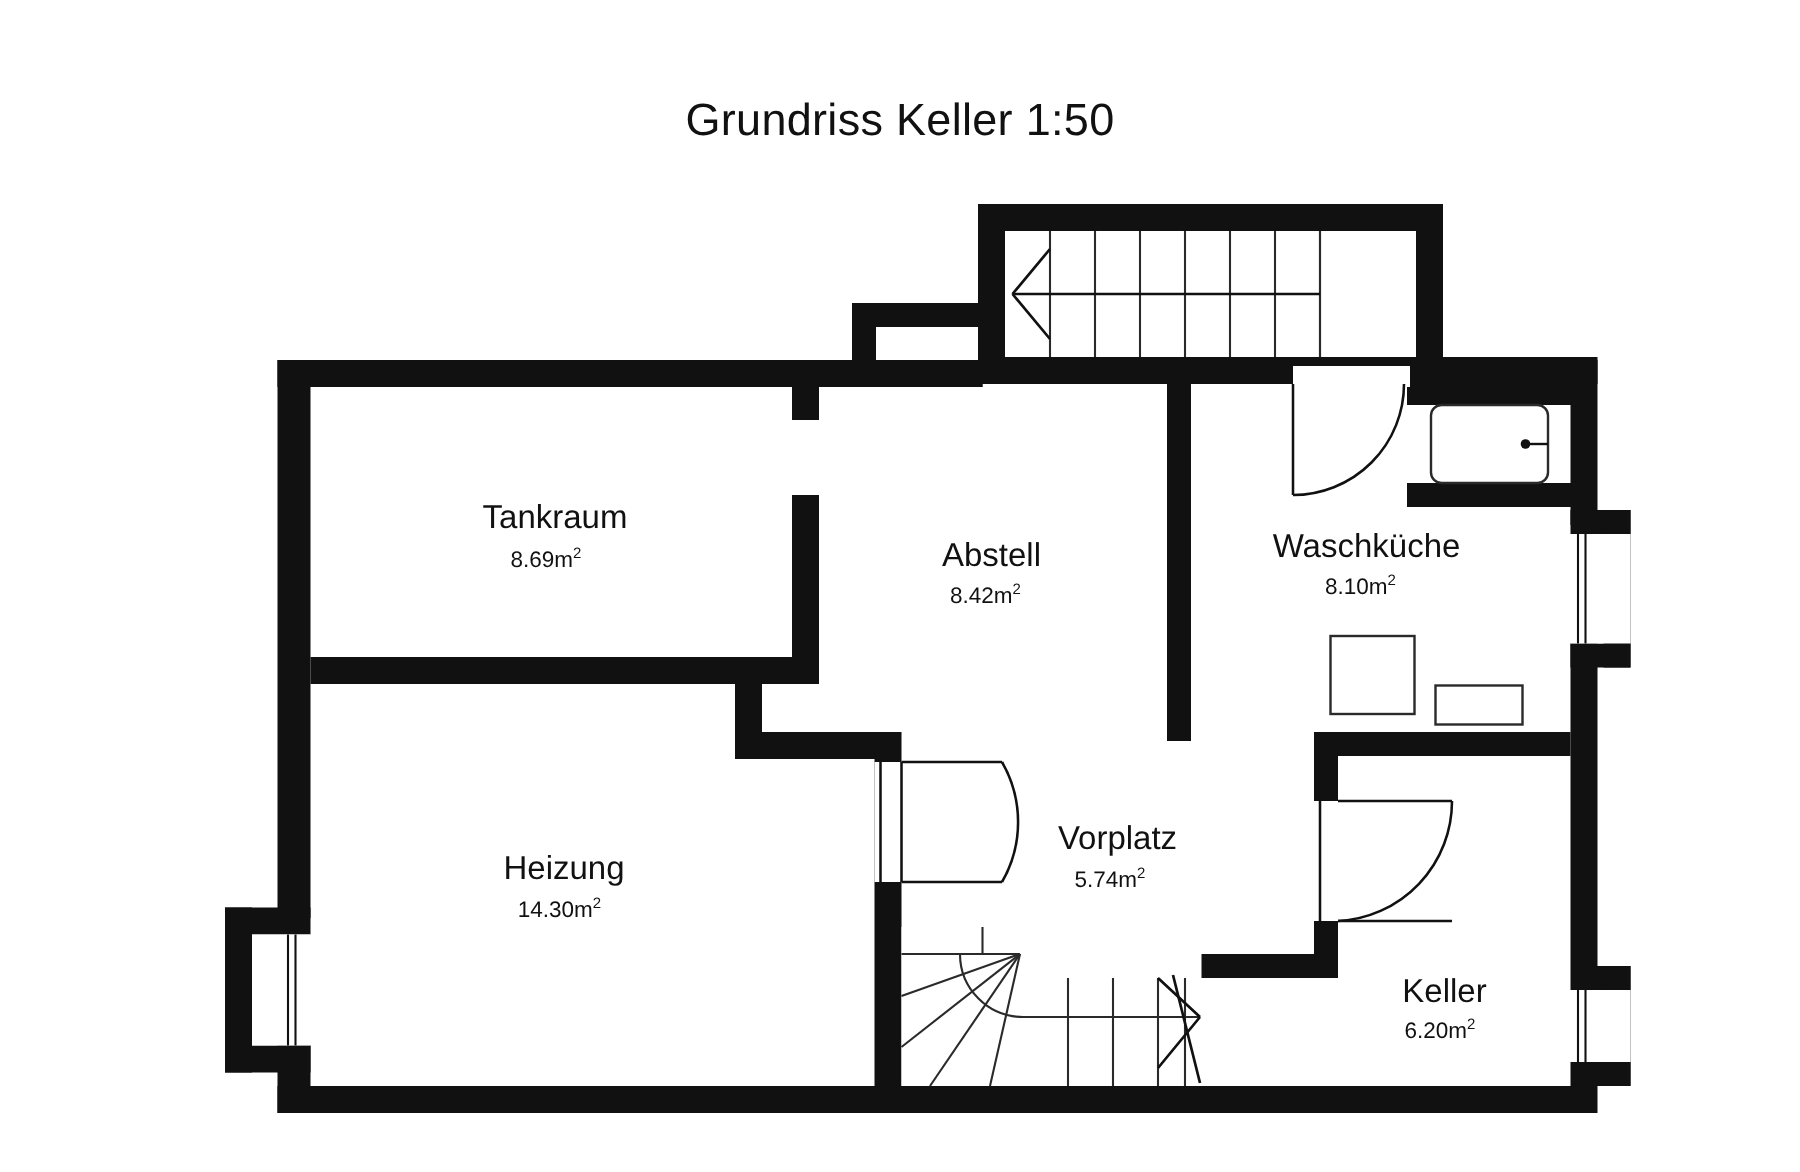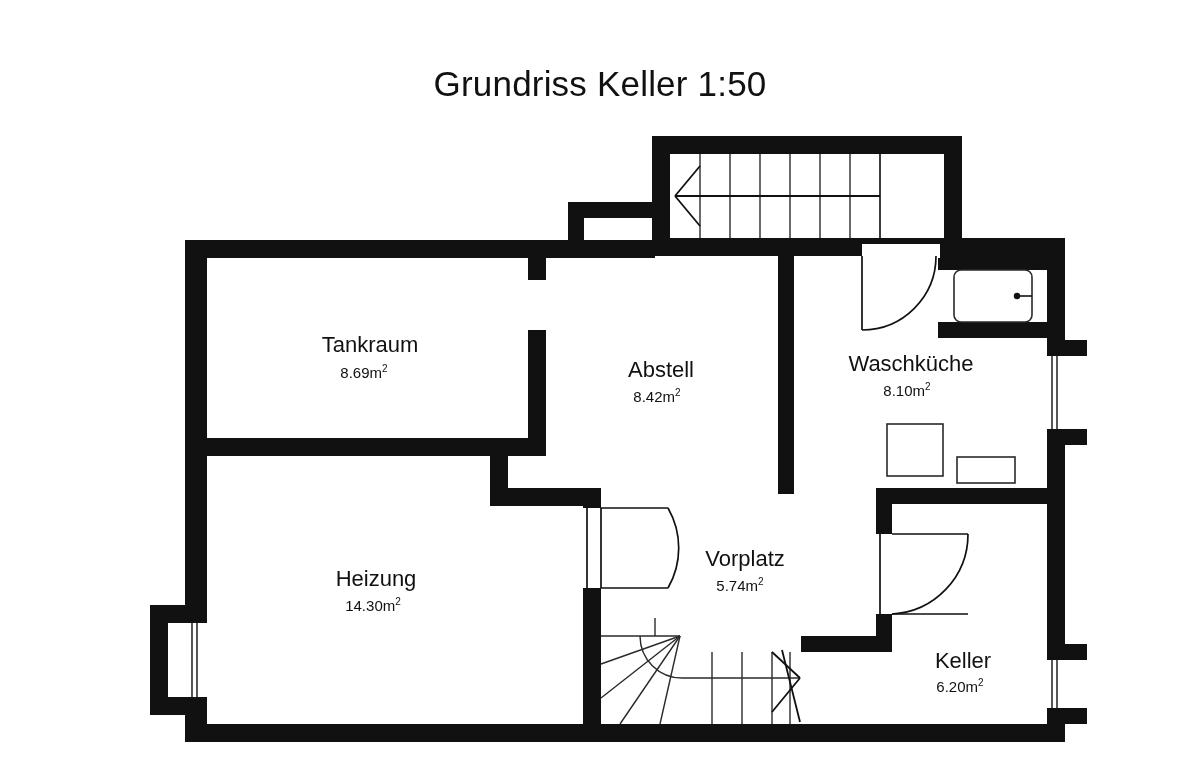--- a/index.html
+++ b/index.html
@@ -19,21 +19,21 @@
     left: 0; top: 0;
     width: 1200px;
     height: 781px;
   }
   .plan-title {
     position: absolute;
     left: 0;
     top: 64px;
     width: 1200px;
     text-align: center;
-    font-size: 35px;
+    font-size: 30px;
     font-family: "Liberation Sans", sans-serif;
     color: #111111;
     letter-spacing: 0.2px;
   }
   svg.floorplan {
     position: absolute;
     left: 0;
     top: 0;
     width: 1200px;
     height: 781px;

